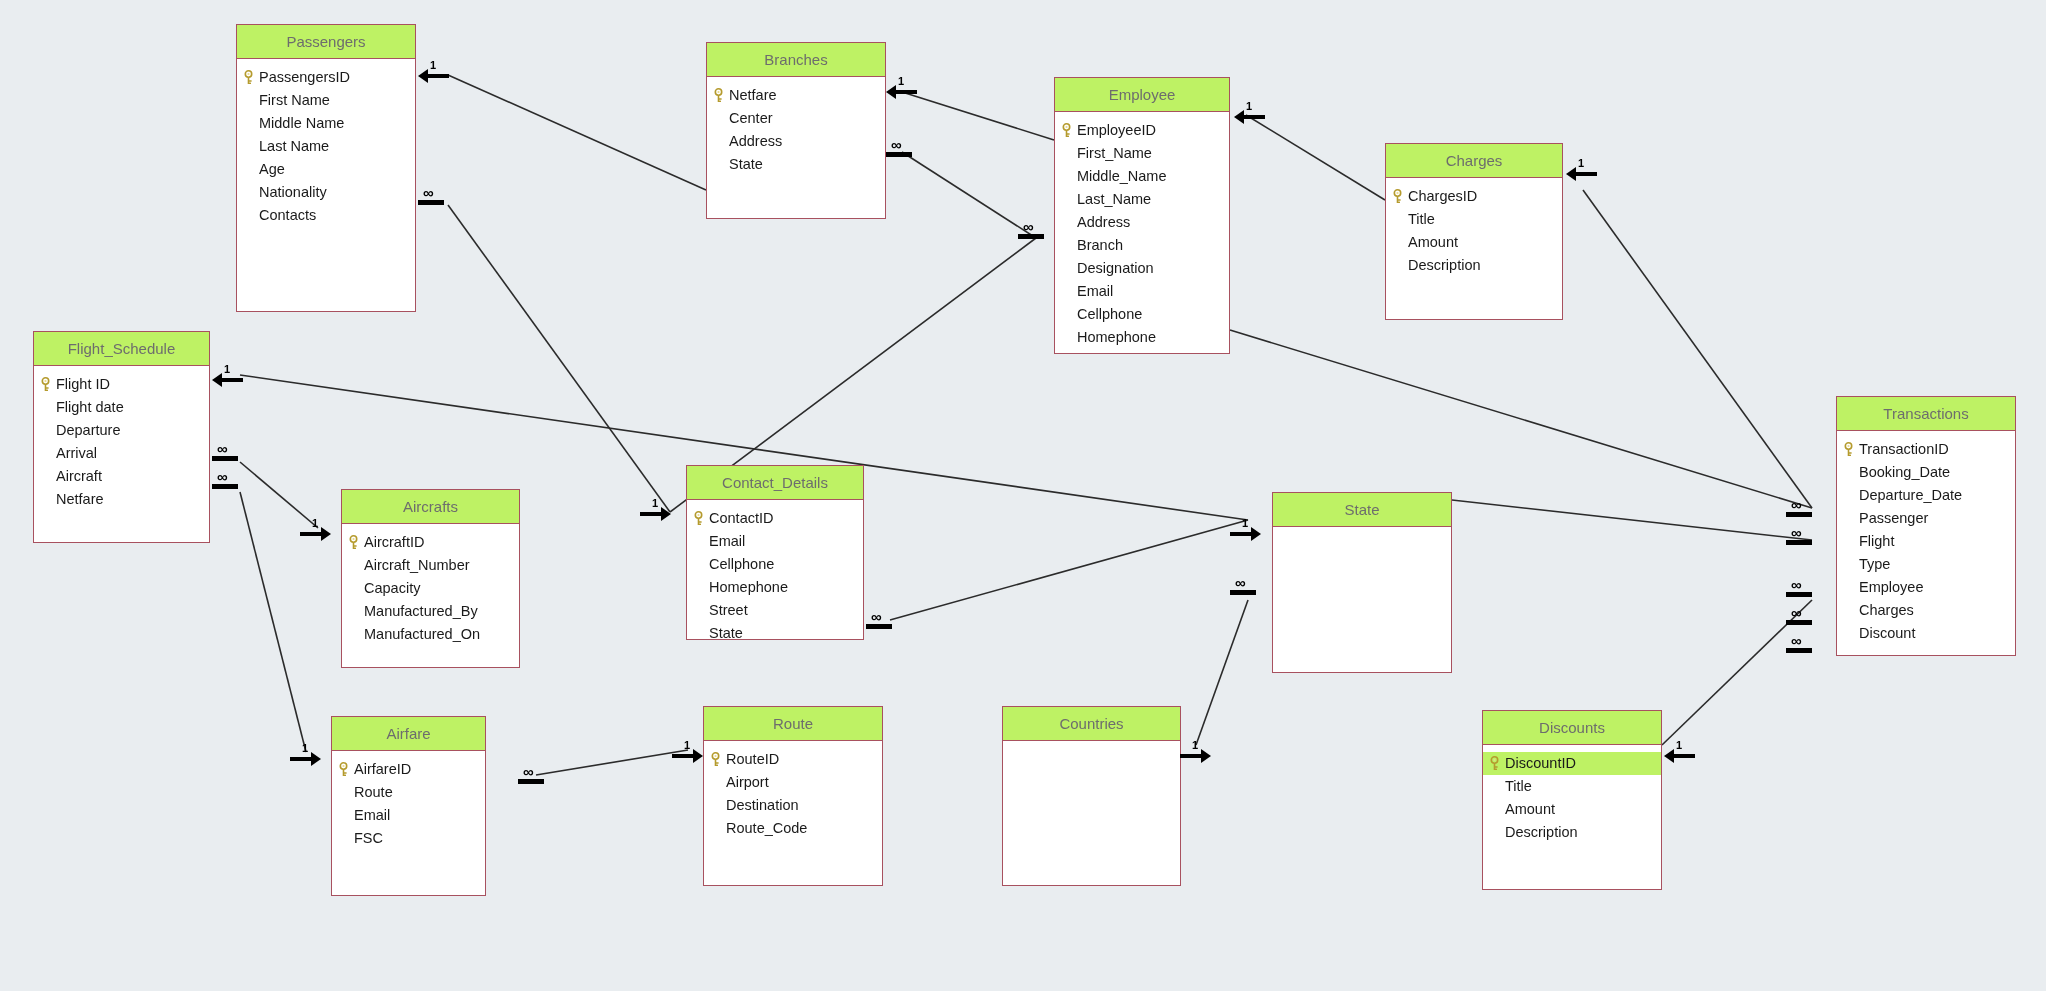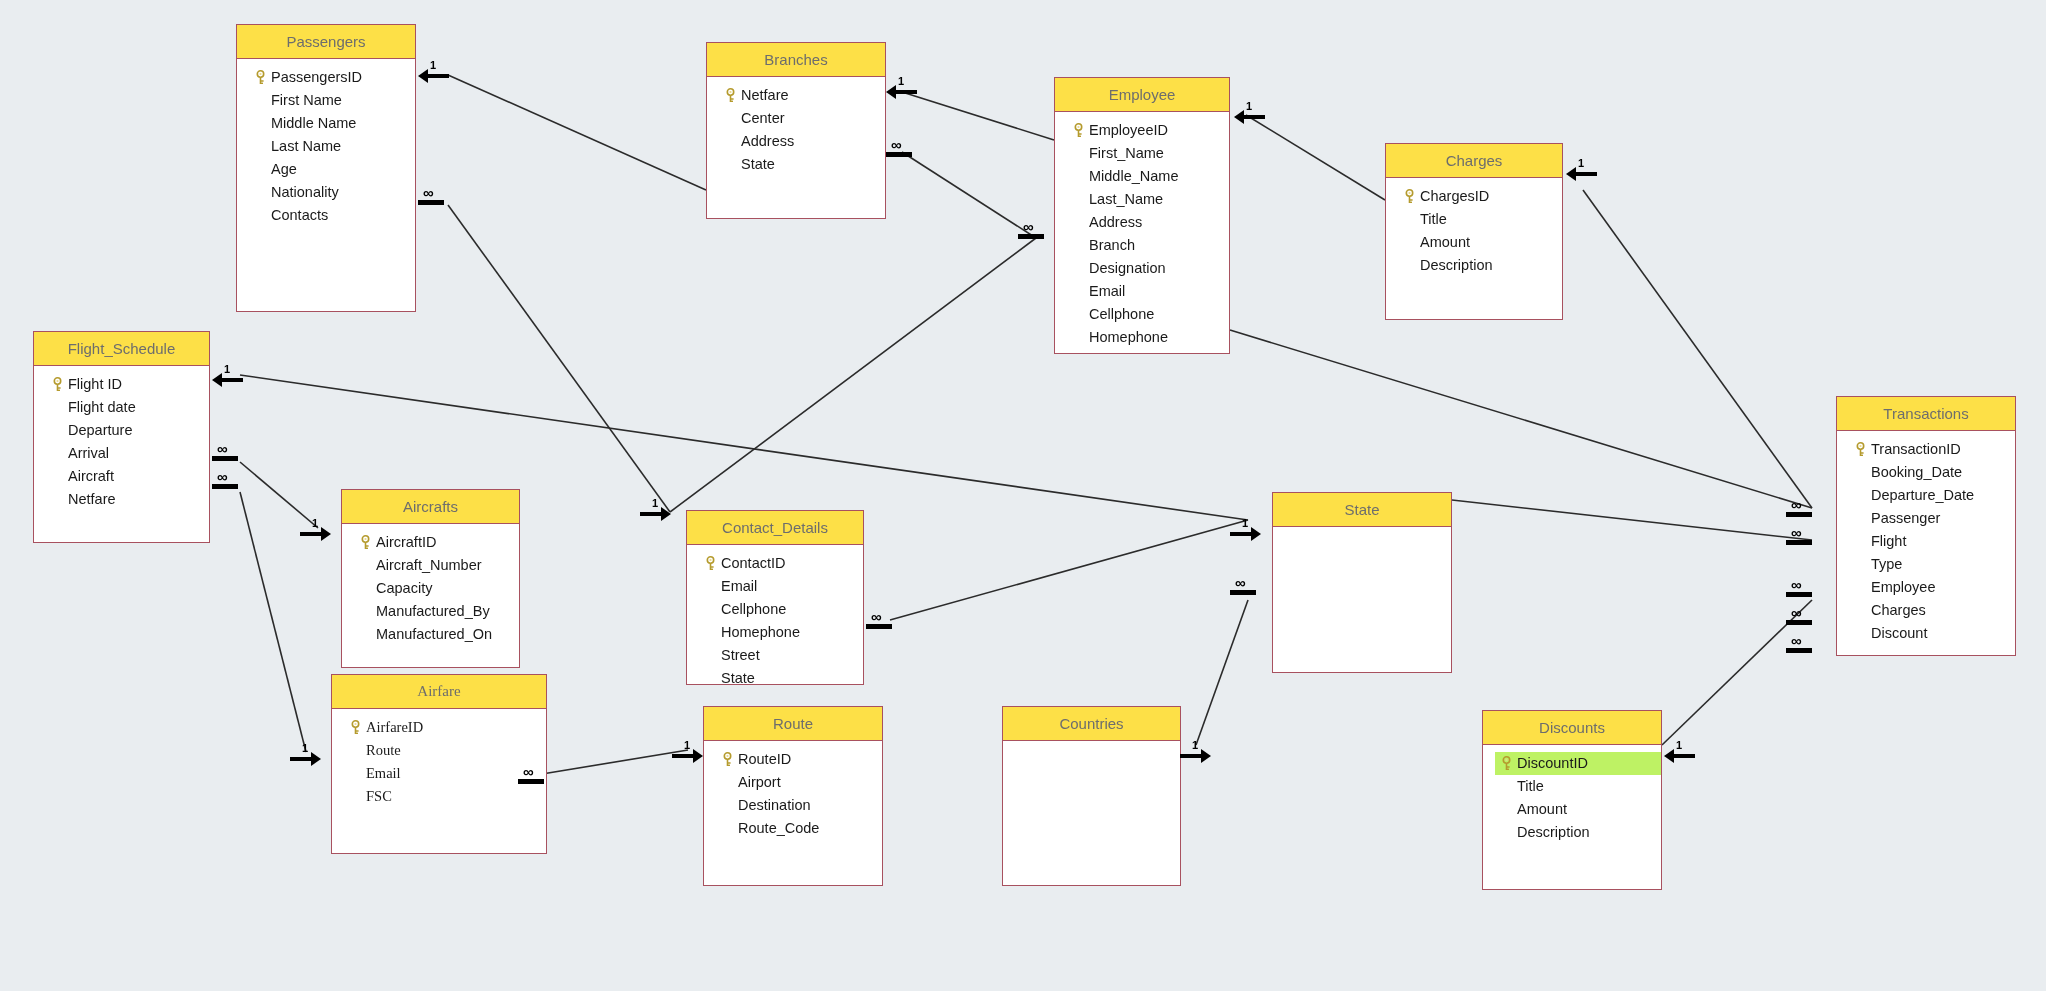--- a/index.html
+++ b/index.html
@@ -35,26 +35,26 @@
     border: 1px solid #a8515f;
     box-sizing: border-box;
   }
   .tbl-head {
     height: 33px;
     line-height: 33px;
     text-align: center;
     font-size: 15px;
     color: #6d6d6d;
     border-bottom: 1px solid #a8515f;
-    background: #fde047;
+    background: #bef264;
     white-space: nowrap;
     overflow: hidden;
   }
   .tbl-body {
-    padding: 7px 0 0 12px;
+    padding: 7px 0 0 0;
   }
   .fld {
     height: 23px;
     line-height: 23px;
     font-size: 14.5px;
     color: #1a1a1a;
     white-space: nowrap;
     padding-left: 22px;
     position: relative;
     box-sizing: border-box;
@@ -239,21 +239,21 @@
           <div class="fld"><span>Booking_Date</span></div>
           <div class="fld"><span>Departure_Date</span></div>
           <div class="fld"><span>Passenger</span></div>
           <div class="fld"><span>Flight</span></div>
           <div class="fld"><span>Type</span></div>
           <div class="fld"><span>Employee</span></div>
           <div class="fld"><span>Charges</span></div>
           <div class="fld"><span>Discount</span></div>
         </div>
       </div>
-      <div class="tbl" style="left: 686px; top: 465px; width: 178px; height: 175px; margin-top: 45px;">
+      <div class="tbl" style="left: 686px; top: 465px; width: 178px; height: 175px;">
         <div class="tbl-head">Contact_Details</div>
         <div class="tbl-body">
           <div class="fld pk"><svg class="keyicon" viewBox="0 0 14 15">
               <circle cx="6.5" cy="4" r="3.2" fill="none" stroke="#b59b2e" stroke-width="1.6"></circle>
               <circle cx="6.5" cy="4" r="1.1" fill="#e8d98a"></circle>
               <path d="M6.5 7 L6.5 14" stroke="#b59b2e" stroke-width="1.6" fill="none"></path>
               <path d="M6.5 11 L9.6 11" stroke="#b59b2e" stroke-width="1.5" fill="none"></path>
               <path d="M6.5 13.3 L9 13.3" stroke="#b59b2e" stroke-width="1.4" fill="none"></path>
             </svg><span>ContactID</span></div>
           <div class="fld"><span>Email</span></div>
@@ -275,21 +275,21 @@
             </svg><span>AircraftID</span></div>
           <div class="fld"><span>Aircraft_Number</span></div>
           <div class="fld"><span>Capacity</span></div>
           <div class="fld"><span>Manufactured_By</span></div>
           <div class="fld"><span>Manufactured_On</span></div>
         </div>
       </div>
       <div class="tbl" style="left: 1272px; top: 492px; width: 180px; height: 181px;">
         <div class="tbl-head">State</div>
       </div>
-      <div class="tbl" style="left: 331px; top: 674px; width: 216px; height: 180px; font-family: Liberation Serif, serif;">
+      <div class="tbl" style="left: 331px; top: 716px; width: 155px; height: 180px;">
         <div class="tbl-head">Airfare</div>
         <div class="tbl-body">
           <div class="fld pk"><svg class="keyicon" viewBox="0 0 14 15">
               <circle cx="6.5" cy="4" r="3.2" fill="none" stroke="#b59b2e" stroke-width="1.6"></circle>
               <circle cx="6.5" cy="4" r="1.1" fill="#e8d98a"></circle>
               <path d="M6.5 7 L6.5 14" stroke="#b59b2e" stroke-width="1.6" fill="none"></path>
               <path d="M6.5 11 L9.6 11" stroke="#b59b2e" stroke-width="1.5" fill="none"></path>
               <path d="M6.5 13.3 L9 13.3" stroke="#b59b2e" stroke-width="1.4" fill="none"></path>
             </svg><span>AirfareID</span></div>
           <div class="fld"><span>Route</span></div>

